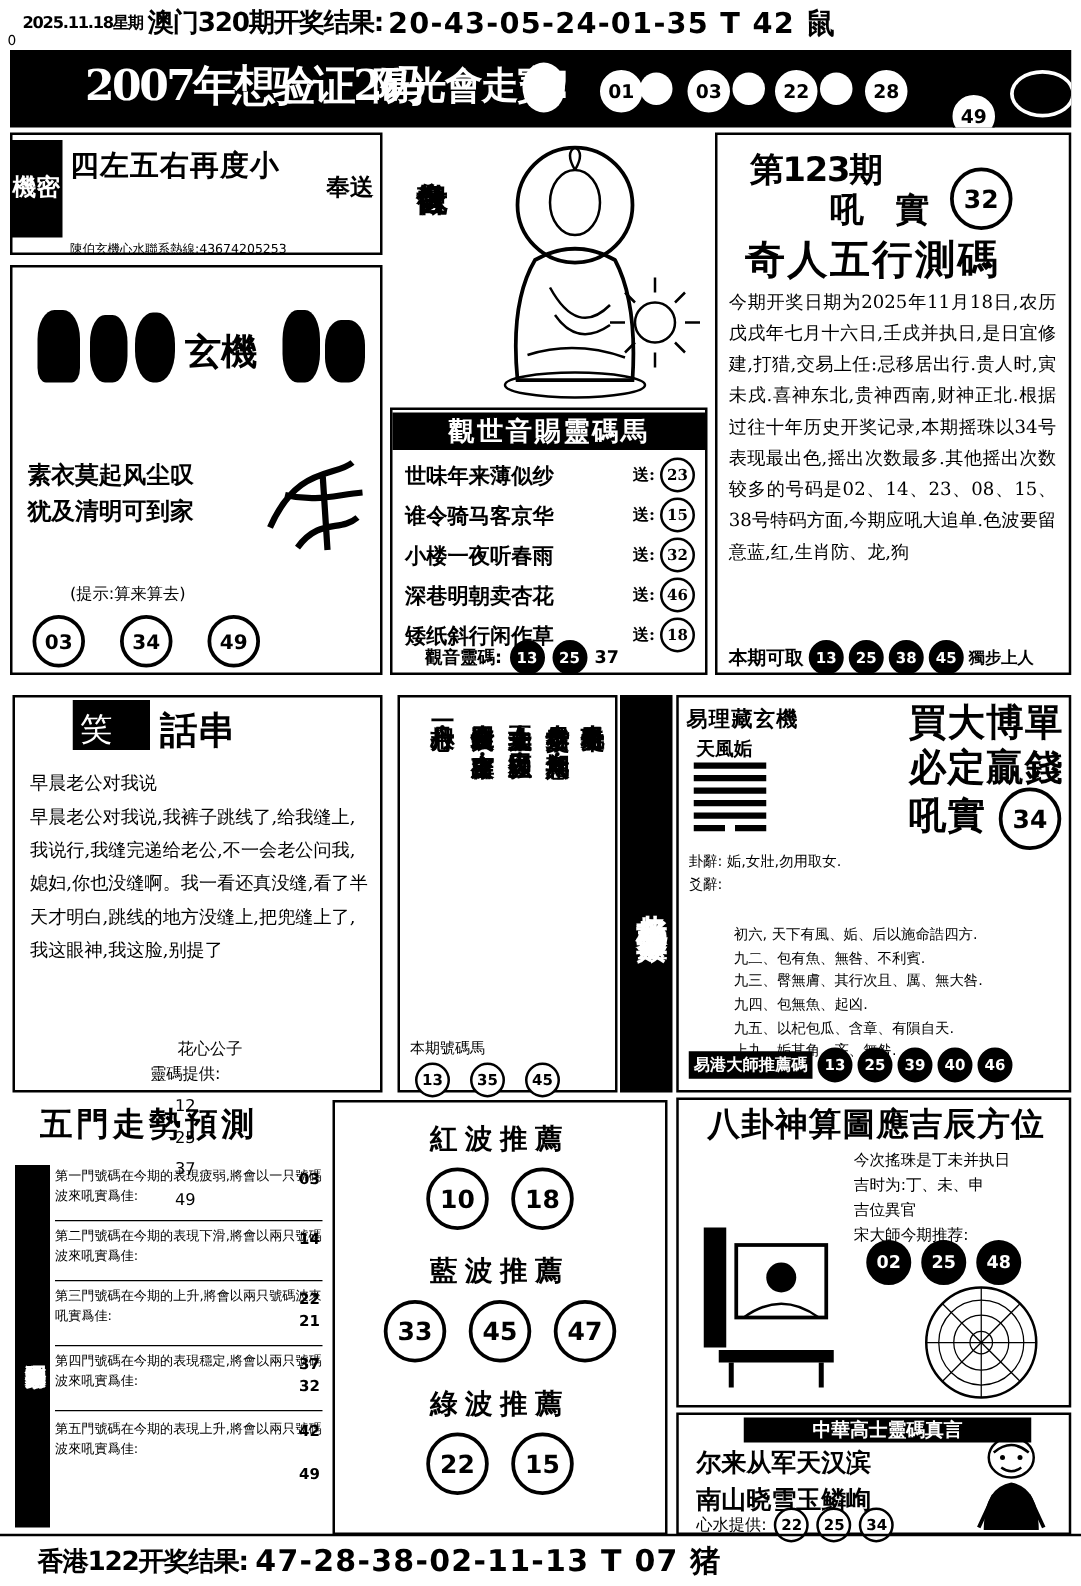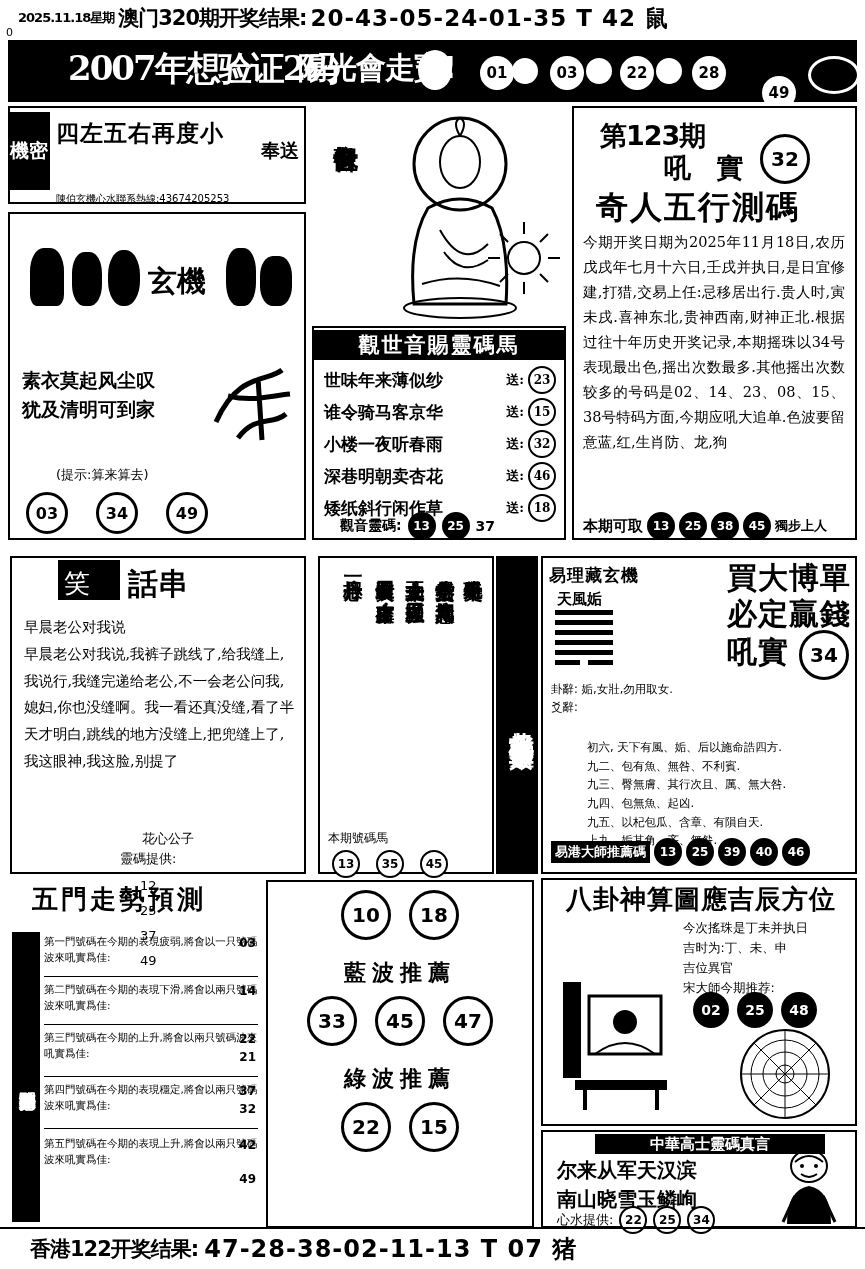--- a/index.html
+++ b/index.html
@@ -361,20 +361,21 @@
     <div style="position:absolute;left:34px;top:248px;width:214px;border-top:1px solid #000;"></div>
 
     <div class="fg-item" style="top:256px;">
       <span>第五門號碼在今期的表現上升,將會以兩只號碼波來吼實爲佳:</span>
       <span class="fg-num" style="top:0px;">42</span>
       <span class="fg-num" style="top:34px;">49</span>
     </div>
   </div>
 
   <div class="box wv">
+    <div class="wv-h" style="margin-top:14px;">紅波推薦</div>
     <div class="wv-row">
       <span class="ball b44" style="border-width:3px;">10</span>
       <span class="ball b44" style="border-width:3px;">18</span>
     </div>
     <div class="wv-h" style="margin-top:18px;">藍波推薦</div>
     <div class="wv-row">
       <span class="ball b44" style="border-width:3px;text-align:center;">33</span>
       <span class="ball b44" style="border-width:3px;">45</span>
       <span class="ball b44" style="border-width:3px;">47</span>
     </div>

